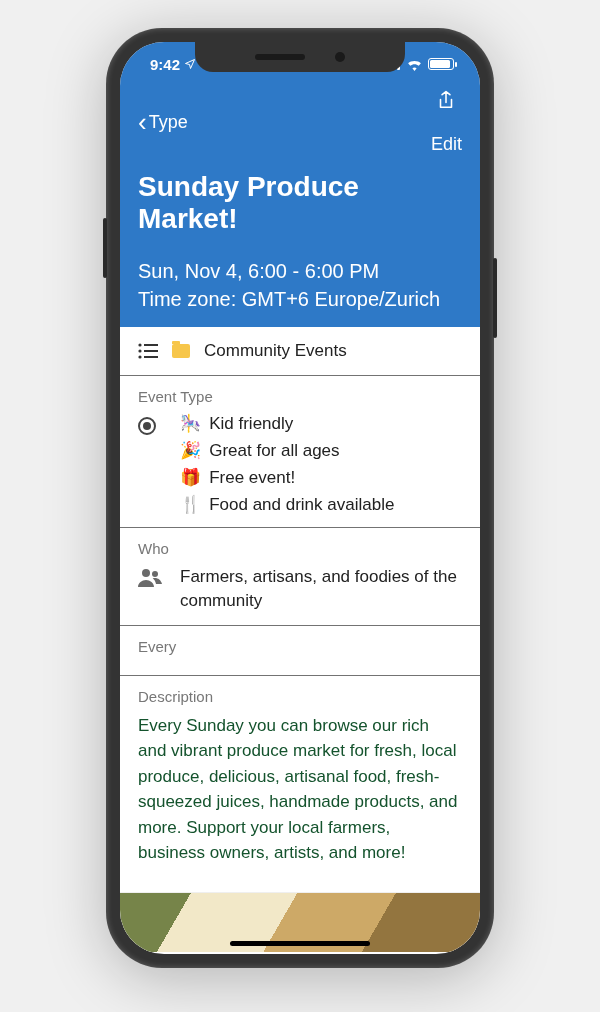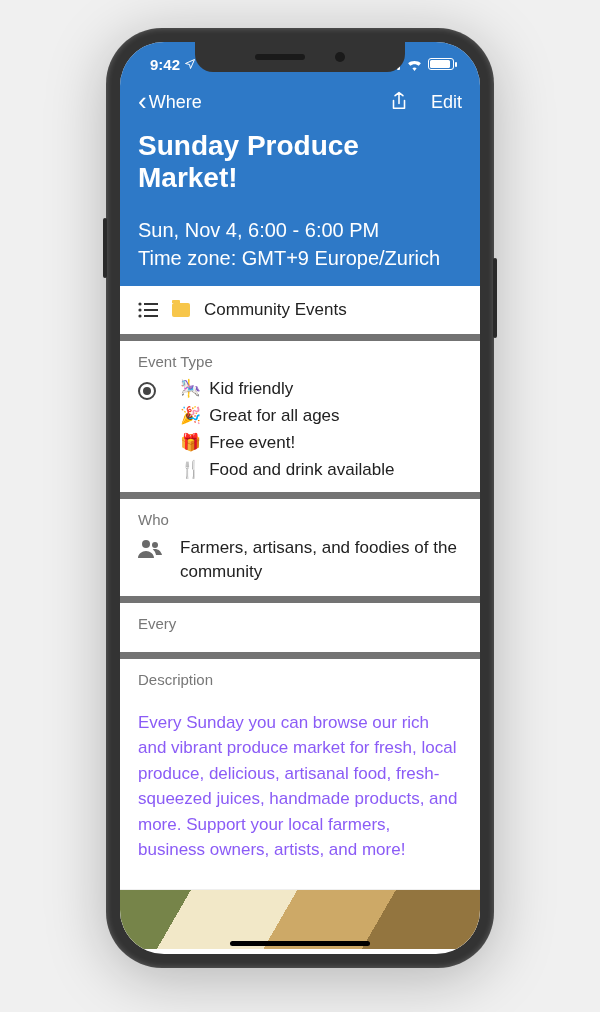--- a/index.html
+++ b/index.html
@@ -108,49 +108,49 @@
       padding: 48px 18px 14px 18px;
     }
     .nav-row {
       display:flex;
       justify-content: space-between;
       align-items: center;
       margin-bottom: 16px;
     }
     .back-btn { display:flex; align-items:center; font-size:18px; font-weight:400; gap:2px;}
     .back-chev { font-size:26px; line-height:1; margin-top:-2px;}
-    .nav-actions { display:flex; align-items:center; gap:22px; font-size:18px;}
+    .nav-actions { display:flex; align-items:center; gap:22px; font-size:18px;flex-direction:column;}
     .share-ic svg { display:block;}
     .title { font-size:28px; font-weight:600; margin-bottom:22px;}
     .subtitle { font-size:20px; font-weight:400; line-height:1.4;}
 
     
     .content { background:#fff; }
     .row {
       padding: 12px 18px;
-      border-bottom: 7px solid #737373;
+      border-bottom: 1px solid #737373;
     }
     .cat-row { display:flex; align-items:center; gap:14px; padding:14px 18px;}
     .list-icon { width:20px; height:16px; position:relative;}
     .list-icon svg { display:block;}
     .folder { width:18px; height:14px; background:#f7c64a; border-radius:2px; position:relative;}
     .folder::before { content:""; position:absolute; top:-3px; left:0; width:8px; height:3px; background:#f7c64a; border-radius:1px 1px 0 0;}
     .cat-name { font-size:17px; color:#222;}
 
     .section-label { font-size:15px; color:#777; margin-bottom:8px;}
     .field-row { display:flex; gap:16px; align-items:flex-start;}
     .field-icon { flex:0 0 26px; color:#666; padding-top:2px;}
     .field-icon svg { display:block;}
     .field-value { font-size:17px; color:#222; line-height:1.4;}
 
     .tag-wrap { display:flex; flex-wrap:wrap; gap:6px 18px;}
     .tag { display:inline-flex; align-items:center; gap:8px; font-size:17px; color:#222;}
     .emoji { font-size:17px; }
 
-    .desc-text { font-size:17px; color:#8b5cf6; line-height:1.5; font-weight:500; padding: 0 0 14px 0;}
+    .desc-text { font-size:17px; color:#14532d; line-height:1.5; font-weight:500; padding: 0 0 14px 0;}
 
     .photo-strip {
       height:60px;
       background:
         linear-gradient(120deg,#6b7a3a 0 18%, #f1e7c4 18% 45%, #c9a25b 45% 70%, #8a6a2f 70% 100%);
       opacity:0.92;
       border-top:1px solid #eee;
     }
     .pin-icon { width:16px; fill:#6a6a6a;}
     .people-icon { width:24px;  fill:#6a6a6a;}
@@ -190,34 +190,34 @@
         <div class="battery">
             <div class="battery-fill"></div>
           </div>
       </div>
     </div>
 
     <div class="header">
       <div class="nav-row">
         <div class="back-btn">
           <span class="back-chev">‹</span>
-          <span>Where</span>
+          <span>Type</span>
         </div>
         <div class="nav-actions">
           <span class="share-ic">
             <svg width="20" height="22" viewBox="0 0 24 28" fill="none" stroke="#fff" stroke-width="2" stroke-linecap="round" stroke-linejoin="round">
                 <path d="M12 2v14M7 6l5-4 5 4M5 12v10h14V12"></path>
               </svg>
           </span>
           <span>Edit</span>
         </div>
       </div>
       <div class="title">Sunday Produce Market!</div>
       <div class="subtitle">Sun, Nov 4, 6:00 - 6:00 PM</div>
-      <div class="subtitle">Time zone: GMT+9 Europe/Zurich</div>
+      <div class="subtitle">Time zone: GMT+6 Europe/Zurich</div>
     </div>
 
     <div class="content">
 
       <div class="row cat-row">
         <span class="list-icon">
           <svg width="20" height="16" viewBox="0 0 20 16" fill="#333">
               <circle cx="2" cy="2" r="1.6"></circle>
               <rect x="6" y="1" width="14" height="2"></rect>
               <circle cx="2" cy="8" r="1.6"></circle>
@@ -269,21 +269,21 @@
           </div>
           <div class="field-value">Farmers, artisans, and foodies of the community</div>
         </div>
       </div>
 
       <div class="row">
         <div class="section-label">Every</div>
       </div>
 
       <div class="row" style="border-bottom:none">
-        <div class="section-label" style="margin-bottom:22px">Description</div>
+        <div class="section-label" style="margin-bottom:8px">Description</div>
         <div class="desc-text">Every Sunday you can browse our rich and vibrant produce market for fresh, local produce, delicious, artisanal food, fresh-squeezed juices, handmade products, and more. Support your local farmers, business owners, artists, and more!</div>
       </div>
 
       <div class="photo-strip"></div>
 
     </div>
   </div>
 </div>
 
 </body></html>

